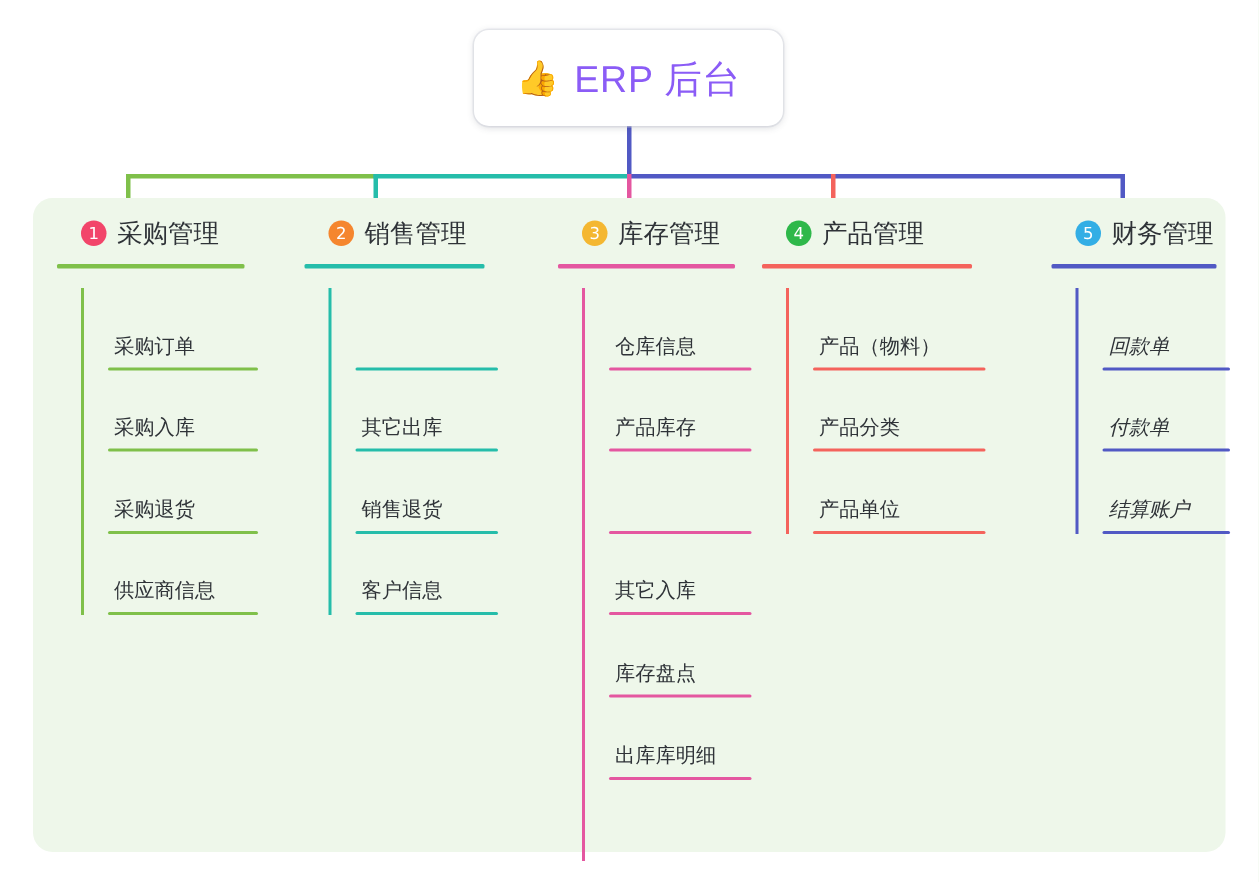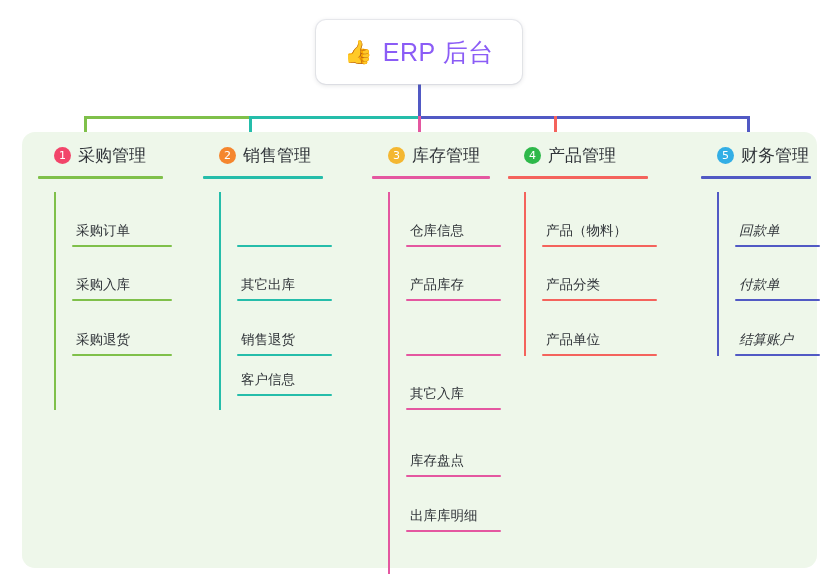--- a/index.html
+++ b/index.html
@@ -179,20 +179,24 @@
           <div class="leaf-rule" style="background: rgb(127, 192, 74); width: 100px;"></div>
         </div>
         <div class="leaf" style="height: 54.6px;">
           <div class="leaf-label">采购入库</div>
           <div class="leaf-rule" style="background: rgb(127, 192, 74); width: 100px;"></div>
         </div>
         <div class="leaf" style="height: 54.6px;">
           <div class="leaf-label">采购退货</div>
           <div class="leaf-rule" style="background: rgb(127, 192, 74); width: 100px;"></div>
         </div>
+        <div class="leaf" style="height: 54.6px;">
+          <div class="leaf-label">供应商信息</div>
+          <div class="leaf-rule" style="background: rgb(127, 192, 74); width: 100px;"></div>
+        </div>
       </div>
     </div>
     <div class="column" style="left: 203px;">
       <div class="col-head">
         <span class="badge" style="background: rgb(245, 134, 46);">2</span>
         <span class="col-title">销售管理</span>
       </div>
       <div class="head-rule" style="background: rgb(37, 189, 170); width: 120px;"></div>
       <div class="leaves" style="margin-top: 13px; height: 218.4px;">
         <div class="spine" style="background: rgb(37, 189, 170); height: 218.4px;"></div>
@@ -200,21 +204,21 @@
           <div class="leaf-rule" style="background: rgb(37, 189, 170); width: 95px;"></div>
         </div>
         <div class="leaf" style="height: 54.6px;">
           <div class="leaf-label">其它出库</div>
           <div class="leaf-rule" style="background: rgb(37, 189, 170); width: 95px;"></div>
         </div>
         <div class="leaf" style="height: 54.6px;">
           <div class="leaf-label">销售退货</div>
           <div class="leaf-rule" style="background: rgb(37, 189, 170); width: 95px;"></div>
         </div>
-        <div class="leaf" style="height: 54.6px; justify-content: center;">
+        <div class="leaf" style="height: 54.6px;">
           <div class="leaf-label">客户信息</div>
           <div class="leaf-rule" style="background: rgb(37, 189, 170); width: 95px;"></div>
         </div>
       </div>
     </div>
     <div class="column" style="left: 372px;">
       <div class="col-head">
         <span class="badge" style="background: rgb(244, 183, 49);">3</span>
         <span class="col-title">库存管理</span>
       </div>
@@ -229,21 +233,21 @@
           <div class="leaf-label">产品库存</div>
           <div class="leaf-rule" style="background: rgb(228, 87, 160); width: 95px;"></div>
         </div>
         <div class="leaf" style="height: 54.6px;">
           <div class="leaf-rule" style="background: rgb(228, 87, 160); width: 95px;"></div>
         </div>
         <div class="leaf" style="height: 54.6px;">
           <div class="leaf-label">其它入库</div>
           <div class="leaf-rule" style="background: rgb(228, 87, 160); width: 95px;"></div>
         </div>
-        <div class="leaf" style="height: 54.6px; margin-top: 12px;">
+        <div class="leaf" style="height: 54.6px;">
           <div class="leaf-label">库存盘点</div>
           <div class="leaf-rule" style="background: rgb(228, 87, 160); width: 95px;"></div>
         </div>
         <div class="leaf" style="height: 54.6px;">
           <div class="leaf-label">出库库明细</div>
           <div class="leaf-rule" style="background: rgb(228, 87, 160); width: 95px;"></div>
         </div>
       </div>
     </div>
     <div class="column" style="left: 508px;">

